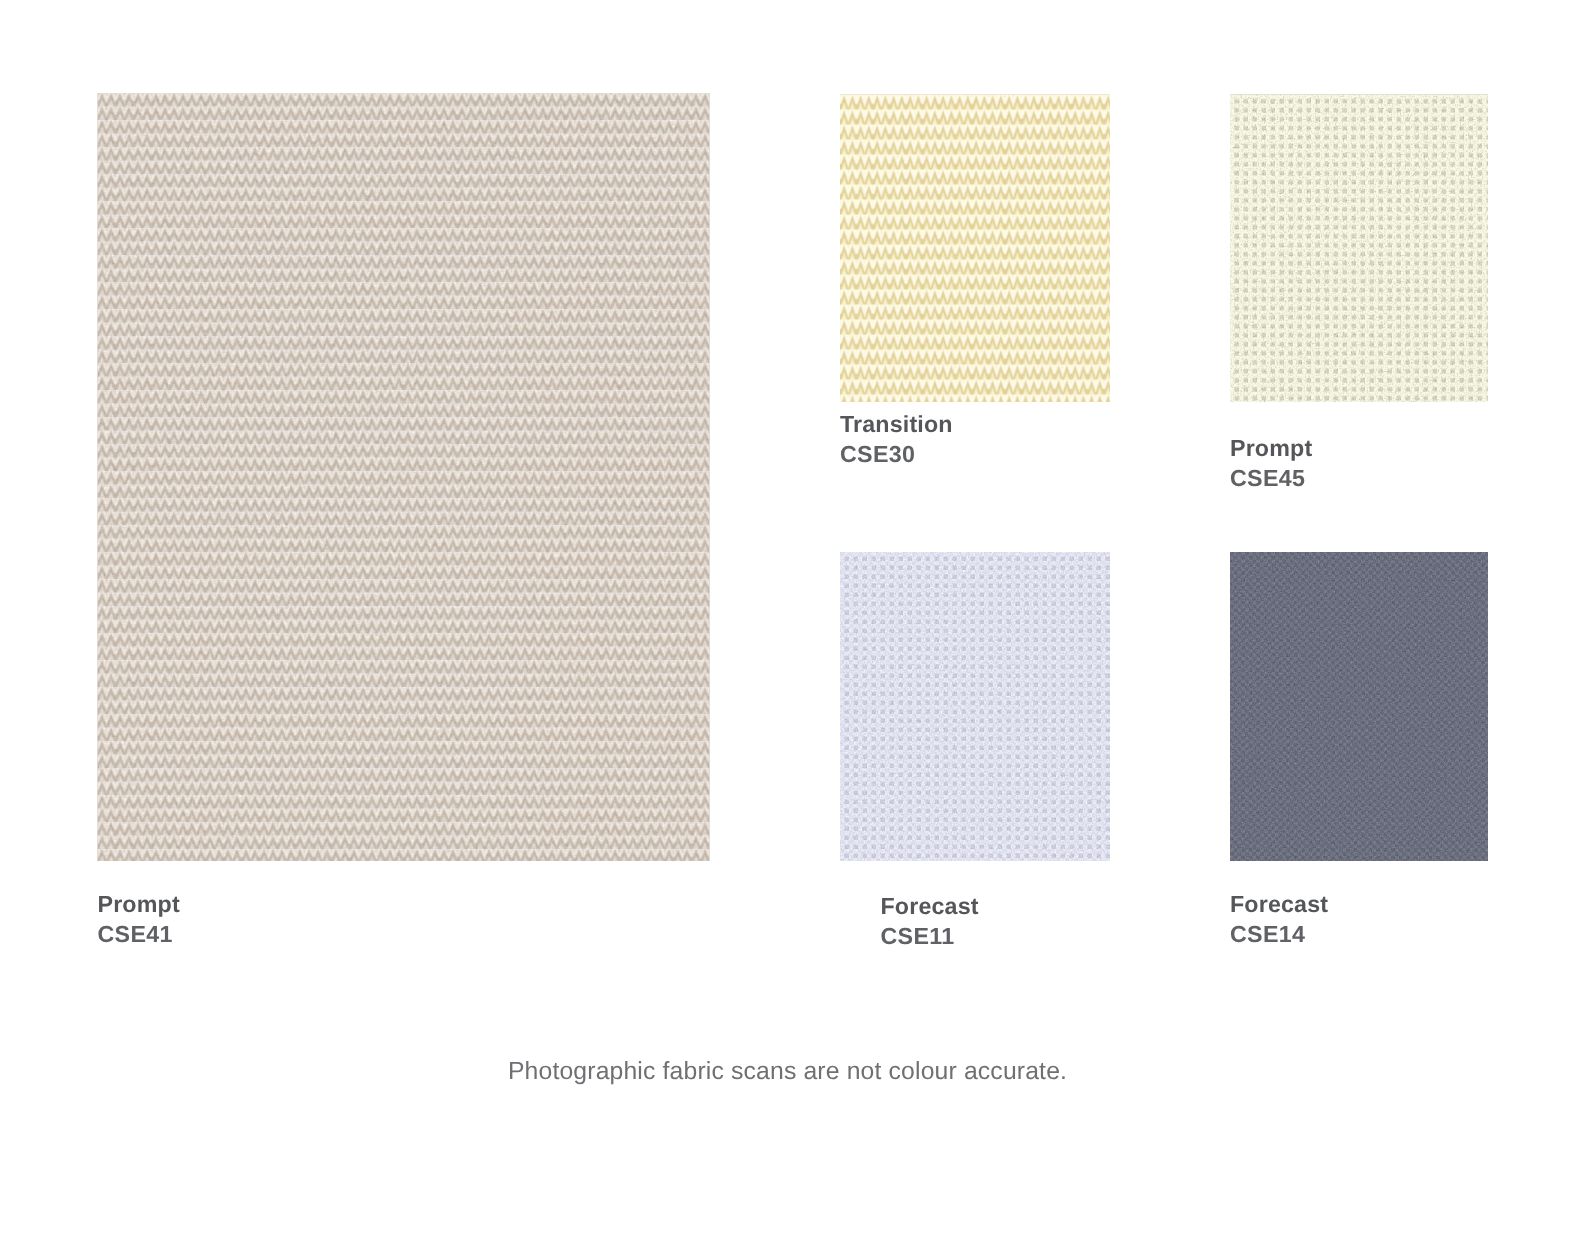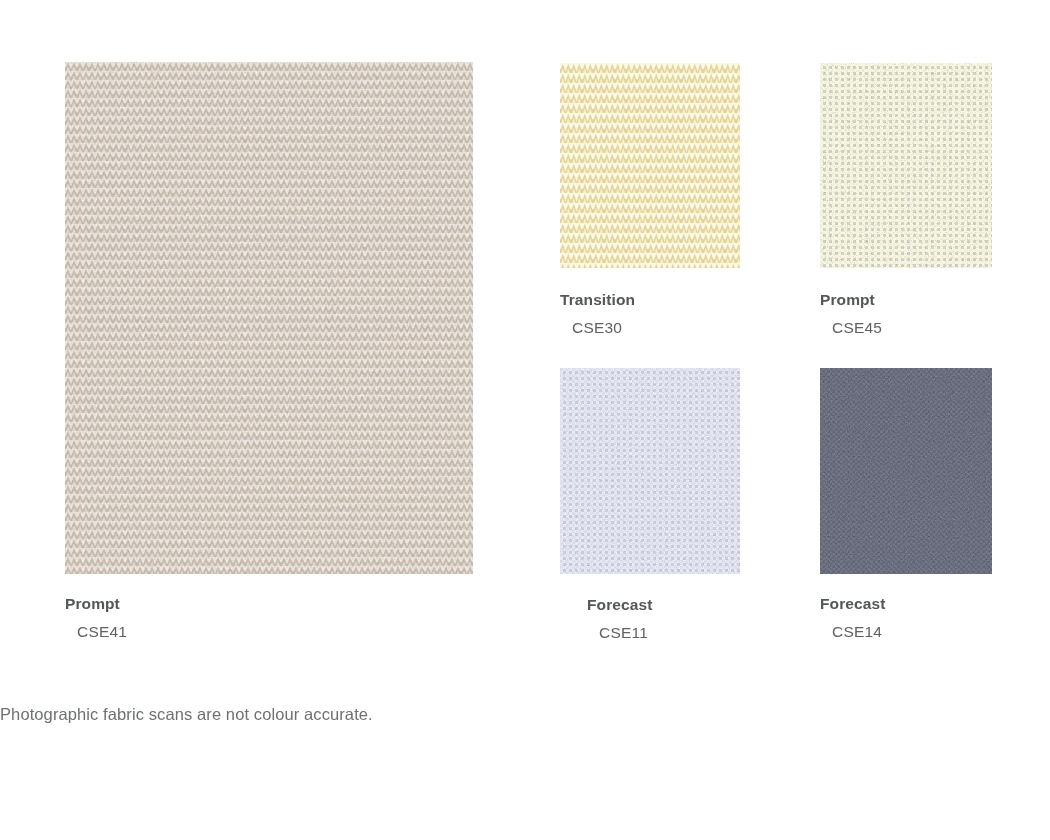--- a/index.html
+++ b/index.html
@@ -50,32 +50,32 @@
   .swatch-name {
     font-size: 15.5px;
     font-weight: bold;
     color: #545659;
     letter-spacing: 0.1px;
     line-height: 1.05;
     margin: 0 0 4px 0;
   }
   .swatch-code {
     font-size: 15.5px;
-    font-weight: normal;
+    font-weight: bold;
     color: #5f6164;
     letter-spacing: 0.2px;
     line-height: 1.05;
-    margin: 12px;
+    margin: 0;
   }
 
   .footnote {
     position: absolute;
     left: 0;
     right: 0;
-    text-align: left;
+    text-align: center;
     font-size: 16.5px;
     color: #6f7073;
     letter-spacing: 0.1px;
   }
 
   
   #card-quota      { left: 65px;  top: 62px; }
   #card-quota   .swatch { width: 408px; height: 512px; }
 
   #card-transition { left: 560px; top: 63px; }
@@ -84,21 +84,21 @@
   #card-prompt     { left: 820px; top: 63px; }
   #card-prompt  .swatch { width: 172px; height: 205px; }
 
   #card-forecast   { left: 560px; top: 368px; }
   #card-forecast .swatch { width: 180px; height: 206px; }
 
   #card-forward    { left: 820px; top: 368px; }
   #card-forward .swatch { width: 172px; height: 206px; }
 
   .label-quota      { left: 65px;  top: 596px; }
-  .label-transition { left: 560px; top: 292px; }
+  .label-transition { left: 560px; top: 276px; }
   .label-prompt     { left: 820px; top: 292px; }
   .label-forecast   { left: 587px; top: 597px; }
   .label-forward    { left: 820px; top: 596px; }
 
   .footnote         { top: 705px; }
 
   
   .defs { position: absolute; width: 0; height: 0; overflow: hidden; }
 </style>
 </head>

